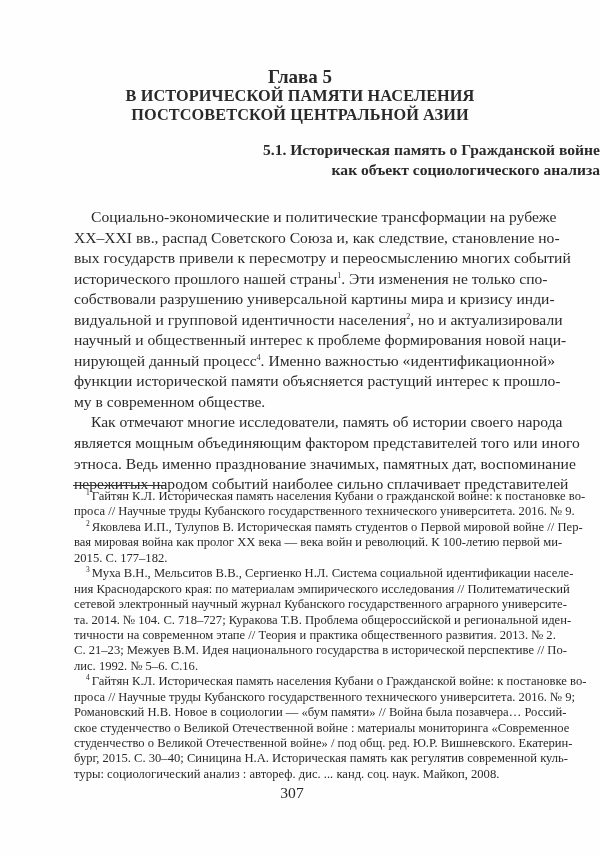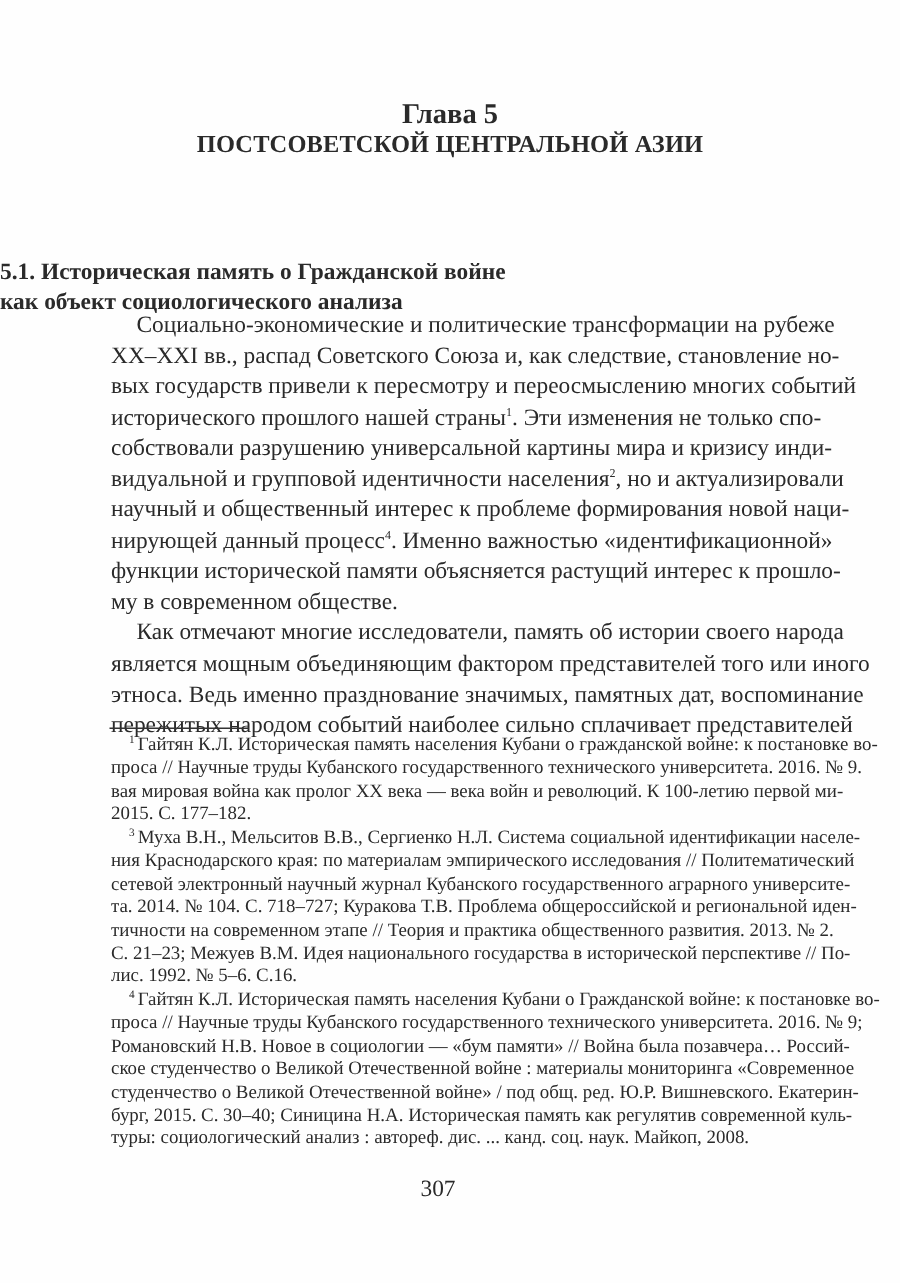--- a/index.html
+++ b/index.html
@@ -13,21 +13,21 @@
   .chapter-label {
     position: absolute; top: 67px; left: 0; width: 600px; text-align: center;
     font-weight: bold; font-size: 19px; line-height: 19px;
   }
   .chapter-title {
     position: absolute; top: 86px; left: 0; width: 600px; text-align: center;
     font-weight: bold; font-size: 16.3px; line-height: 19.3px; letter-spacing: 0.1px;
   }
   .chapter-title div { white-space: nowrap; }
   .section-title {
-    position: absolute; top: 172px; left: 0; width: 600px; text-align: left;
+    position: absolute; top: 140px; left: 0; width: 600px; text-align: right;
     font-weight: bold; font-size: 15.6px; line-height: 19.5px;
   }
   .section-title div { white-space: nowrap; }
   .body-text {
     position: absolute; top: 207px; left: 74px; width: 456px;
     font-size: 15.6px; line-height: 20.55px;
   }
   .line { display: block; text-align: justify; text-align-last: justify; white-space: nowrap; height: 20.55px; }
   .line.last { text-align-last: left; }
   .line.indent { padding-left: 17px; }
@@ -50,20 +50,21 @@
   }
 </style>
 </head>
 <body>
 
 <div class="page">
 
   <div class="chapter-label">Глава 5</div>
 
   <div class="chapter-title">
+    <div>В ИСТОРИЧЕСКОЙ ПАМЯТИ НАСЕЛЕНИЯ</div>
     <div>ПОСТСОВЕТСКОЙ ЦЕНТРАЛЬНОЙ АЗИИ</div>
   </div>
 
   <div class="section-title">
     <div>5.1. Историческая память о Гражданской войне</div>
     <div>как объект социологического анализа</div>
   </div>
 
   <div class="body-text">
     <span class="line indent"><span>Социально-экономические и политические трансформации на рубеже</span></span>
@@ -82,20 +83,21 @@
     <span class="line"><span>пережитых народом событий наиболее сильно сплачивает представителей</span></span>
   </div>
 
   <div class="fn-sep"></div>
 
   <div class="footnotes">
 
     <span class="fline indent"><sup class="fnn">1</sup><span>Гайтян К.Л. Историческая память населения Кубани о гражданской войне: к постановке во-</span></span>
     <span class="fline last"><span>проса // Научные труды Кубанского государственного технического университета. 2016. № 9.</span></span>
 
+    <span class="fline indent"><sup class="fnn">2</sup><span>Яковлева И.П., Тулупов В. Историческая память студентов о Первой мировой войне // Пер-</span></span>
     <span class="fline"><span>вая мировая война как пролог XX века — века войн и революций. К 100-летию первой ми-</span></span>
     <span class="fline last"><span>2015. С. 177–182.</span></span>
 
     <span class="fline indent"><sup class="fnn">3</sup><span>Муха В.Н., Мельситов В.В., Сергиенко Н.Л. Система социальной идентификации населе-</span></span>
     <span class="fline"><span>ния Краснодарского края: по материалам эмпирического исследования // Политематический</span></span>
     <span class="fline"><span>сетевой электронный научный журнал Кубанского государственного аграрного университе-</span></span>
     <span class="fline"><span>та. 2014. № 104. С. 718–727; Куракова Т.В. Проблема общероссийской и региональной иден-</span></span>
     <span class="fline"><span>тичности на современном этапе // Теория и практика общественного развития. 2013. № 2.</span></span>
     <span class="fline"><span>С. 21–23; Межуев В.М. Идея национального государства в исторической перспективе // По-</span></span>
     <span class="fline last"><span>лис. 1992. № 5–6. С.16.</span></span>

